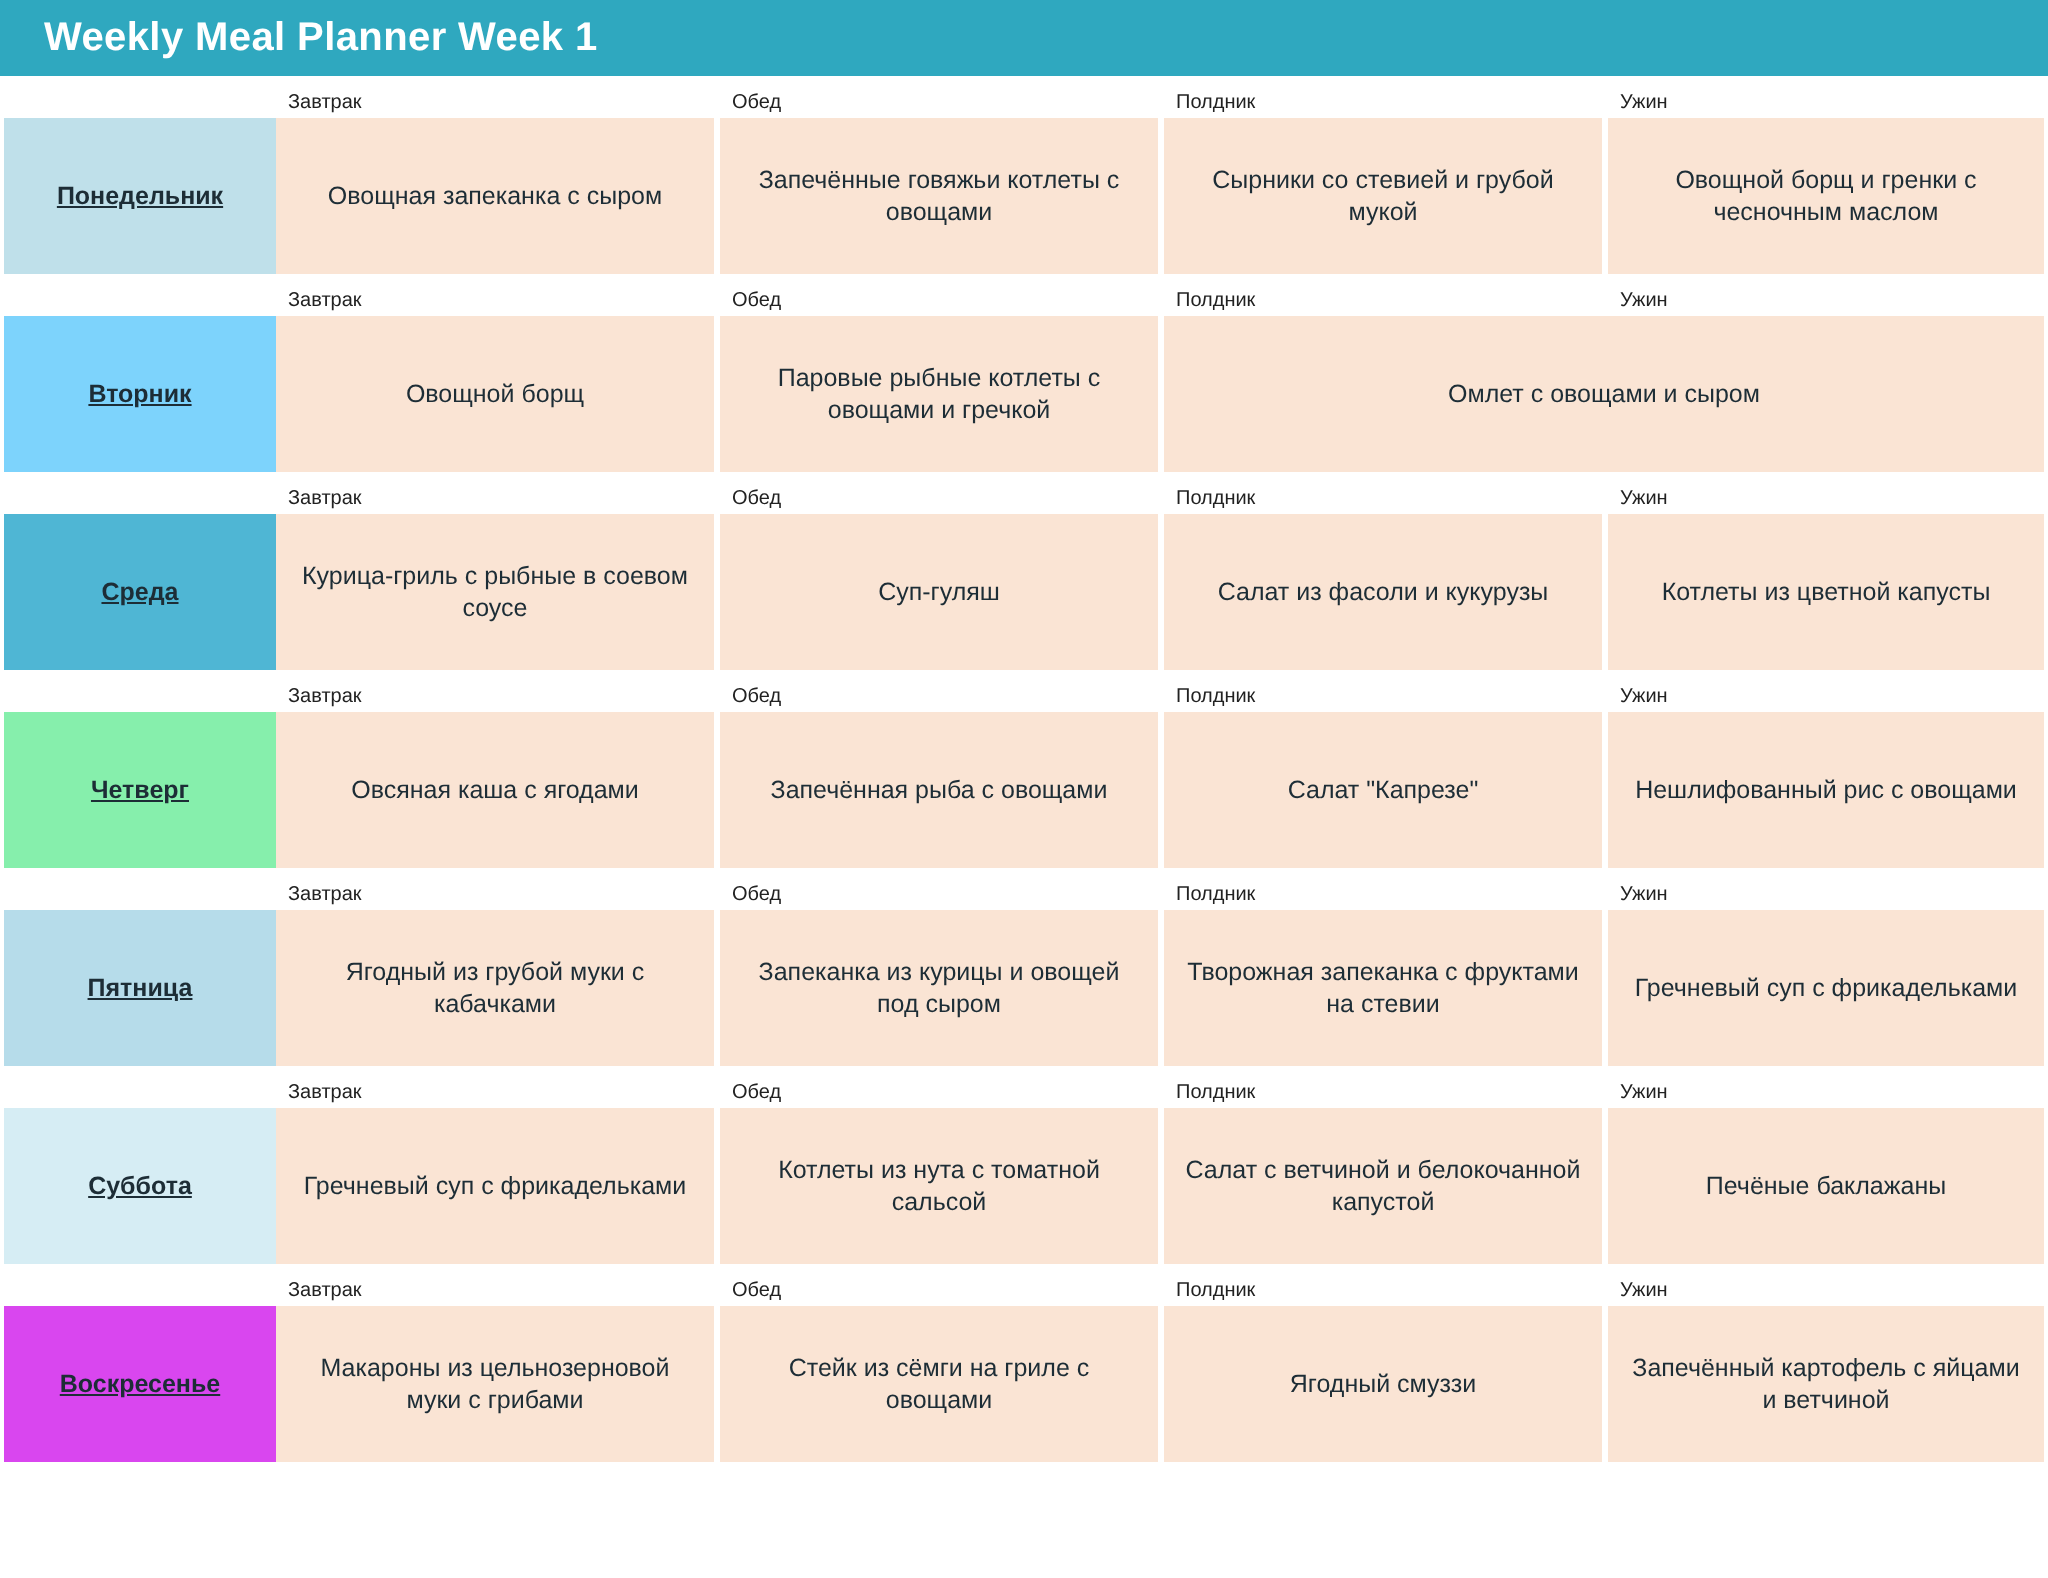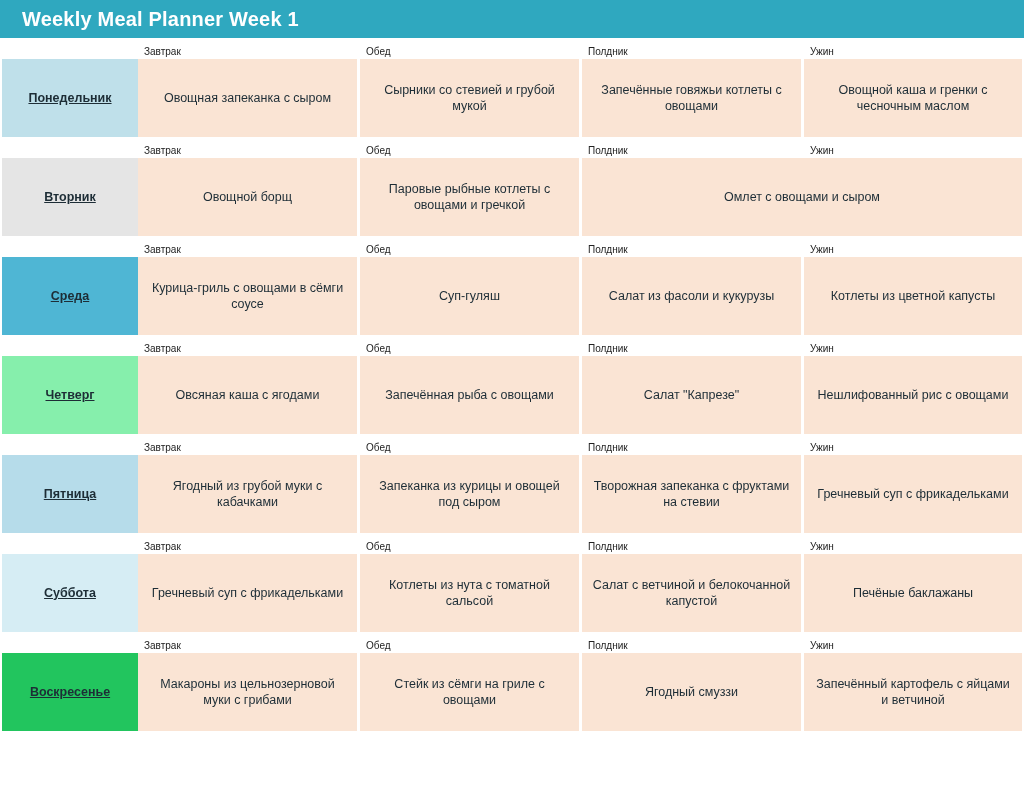--- a/index.html
+++ b/index.html
@@ -112,53 +112,53 @@
       <div class="meal-head">
         <div class="spacer"></div>
         <div class="hcell h1">Завтрак</div>
         <div class="hcell h2">Обед</div>
         <div class="hcell h3">Полдник</div>
         <div class="hcell h4">Ужин</div>
       </div>
       <div class="meal-body">
         <div class="day-cell" style="background:#bfe0ea">Понедельник</div>
         <div class="meal-cell c1">Овощная запеканка с сыром</div>
+        <div class="meal-cell c2">Запечённые говяжьи котлеты с овощами</div>
         <div class="meal-cell c3">Сырники со стевией и грубой мукой</div>
-        <div class="meal-cell c2">Запечённые говяжьи котлеты с овощами</div>
-        <div class="meal-cell c4">Овощной каша и гренки с чесночным маслом</div>
-      </div>
-    </div>
-
-    <div class="day-row">
-      <div class="meal-head">
-        <div class="spacer"></div>
-        <div class="hcell h1">Завтрак</div>
-        <div class="hcell h2">Обед</div>
-        <div class="hcell h3">Полдник</div>
-        <div class="hcell h4">Ужин</div>
-      </div>
-      <div class="meal-body">
-        <div class="day-cell" style="background:#e5e5e5">Вторник</div>
+        <div class="meal-cell c4">Овощной борщ и гренки с чесночным маслом</div>
+      </div>
+    </div>
+
+    <div class="day-row">
+      <div class="meal-head">
+        <div class="spacer"></div>
+        <div class="hcell h1">Завтрак</div>
+        <div class="hcell h2">Обед</div>
+        <div class="hcell h3">Полдник</div>
+        <div class="hcell h4">Ужин</div>
+      </div>
+      <div class="meal-body">
+        <div class="day-cell" style="background:#7dd3fc">Вторник</div>
         <div class="meal-cell c1">Овощной борщ</div>
         <div class="meal-cell c2">Паровые рыбные котлеты с овощами и гречкой</div>
         <div class="meal-cell c4">Омлет с овощами и сыром</div>
       </div>
     </div>
 
     <div class="day-row">
       <div class="meal-head">
         <div class="spacer"></div>
         <div class="hcell h1">Завтрак</div>
         <div class="hcell h2">Обед</div>
         <div class="hcell h3">Полдник</div>
         <div class="hcell h4">Ужин</div>
       </div>
       <div class="meal-body">
         <div class="day-cell" style="background:#4fb6d4">Среда</div>
-        <div class="meal-cell c1">Курица-гриль с овощами в сёмги соусе</div>
+        <div class="meal-cell c1">Курица-гриль с рыбные в соевом соусе</div>
         <div class="meal-cell c2">Суп-гуляш</div>
         <div class="meal-cell c3">Салат из фасоли и кукурузы</div>
         <div class="meal-cell c4">Котлеты из цветной капусты</div>
       </div>
     </div>
 
     <div class="day-row">
       <div class="meal-head">
         <div class="spacer"></div>
         <div class="hcell h1">Завтрак</div>
@@ -211,21 +211,21 @@
 
     <div class="day-row">
       <div class="meal-head">
         <div class="spacer"></div>
         <div class="hcell h1">Завтрак</div>
         <div class="hcell h2">Обед</div>
         <div class="hcell h3">Полдник</div>
         <div class="hcell h4">Ужин</div>
       </div>
       <div class="meal-body">
-        <div class="day-cell" style="background:#22c55e">Воскресенье</div>
+        <div class="day-cell" style="background:#d946ef">Воскресенье</div>
         <div class="meal-cell c1">Макароны из цельнозерновой муки с грибами</div>
         <div class="meal-cell c2">Стейк из сёмги на гриле с овощами</div>
         <div class="meal-cell c3">Ягодный смуззи</div>
         <div class="meal-cell c4">Запечённый картофель с яйцами и ветчиной</div>
       </div>
     </div>
 
   </div>
 </div>
 

